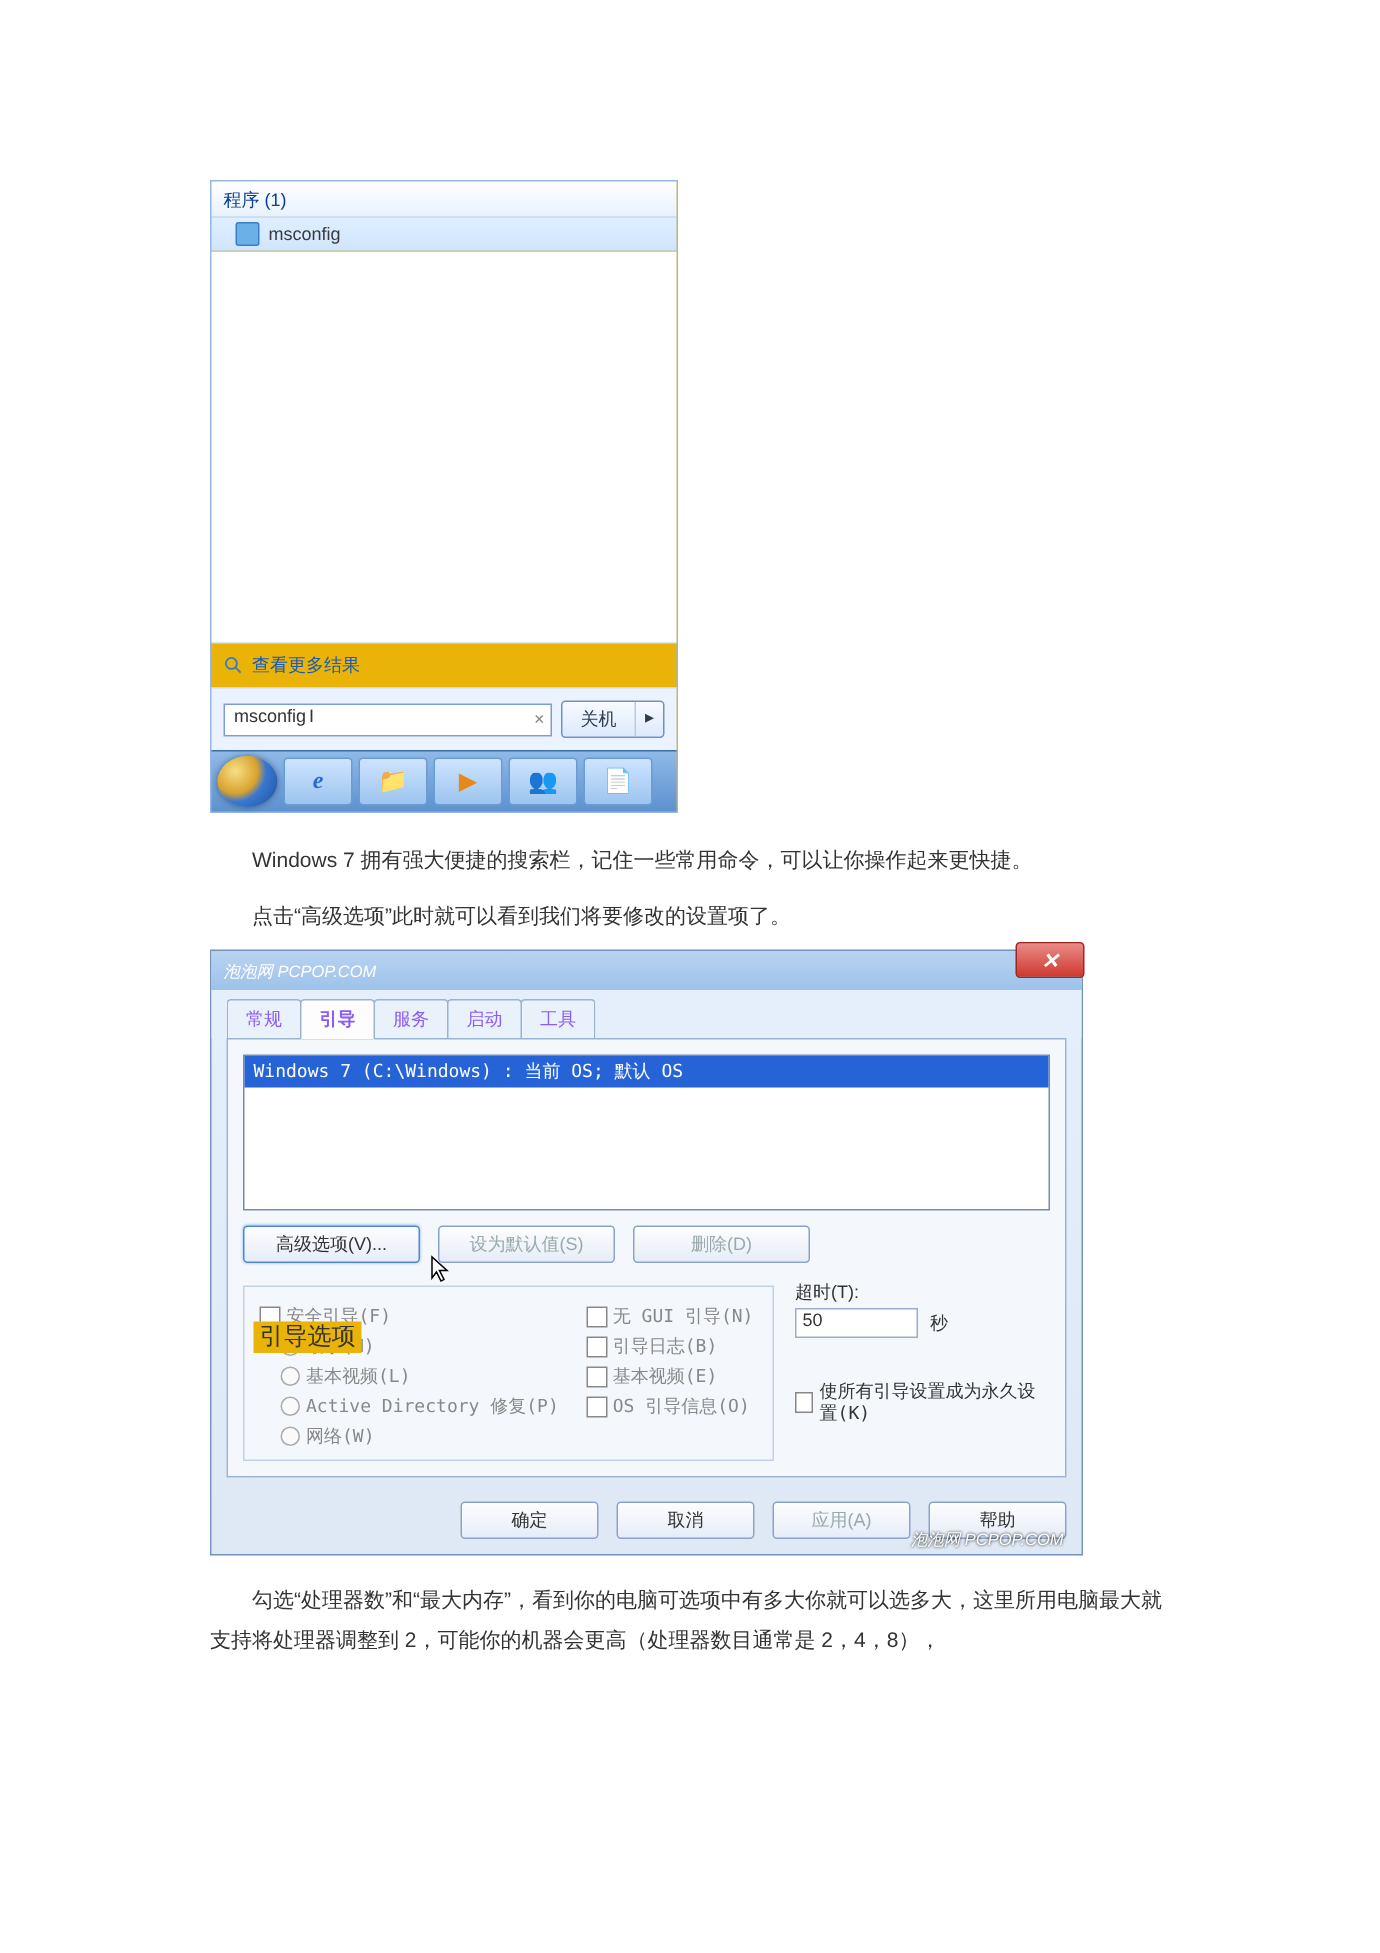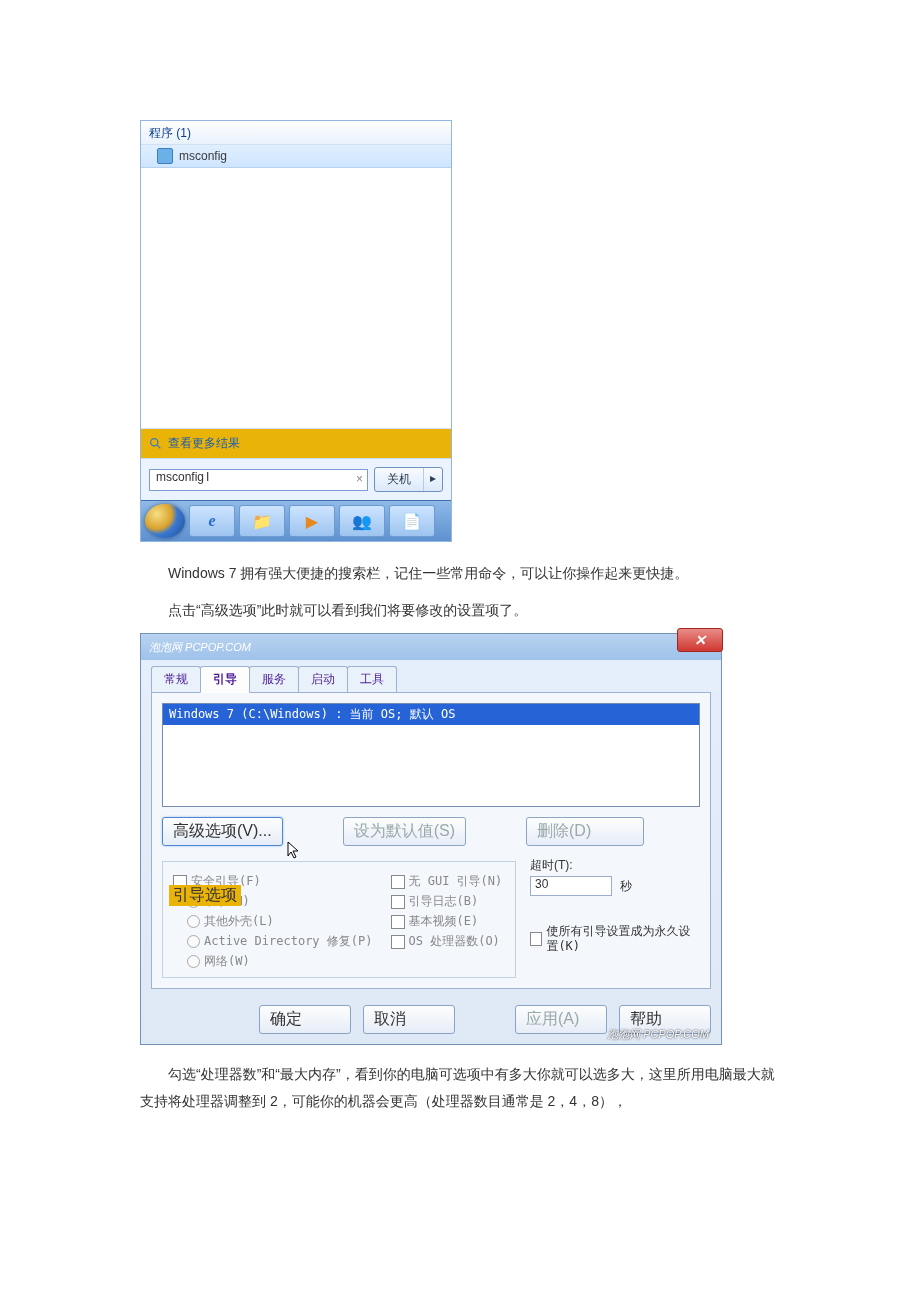--- a/index.html
+++ b/index.html
@@ -155,21 +155,21 @@
     display: flex;
     padding: 6px 10px 0;
     gap: 0;
     background: #e5eefb;
   }
   .fig2 .tab {
     padding: 4px 12px;
     border: 1px solid #9bb3cf;
     border-bottom: none;
     background: #e9f1fb;
-    color: #4c1d95;
+    color: #8b5cf6;
     margin-right: -1px;
     border-radius: 3px 3px 0 0;
   }
   .fig2 .tab.active {
     background: #fdfdfd;
     font-weight: bold;
     position: relative;
     z-index: 2;
     border-bottom: 1px solid #fdfdfd;
     margin-bottom: -1px;
@@ -198,23 +198,24 @@
     gap: 12px;
     margin-top: 10px;
     align-items: center;
   }
   .fig2 .winbtn {
     min-width: 96px;
     padding: 3px 10px;
     border: 1px solid #8ba4c6;
     background: linear-gradient(#fdfdfd, #e6edf8);
     border-radius: 3px;
-    font-size: 16px;
-  }
-  .fig2 .winbtn.disabled { color: #9aa; margin-left: 48px; }
+    font-size: 12px;
+    text-align: center;
+  }
+  .fig2 .winbtn.disabled { color: #9aa; }
   .fig2 .winbtn.active { border-color: #4f88cf; box-shadow: 0 0 2px #7db2f0; }
   .fig2 .groupbox {
     border: 1px solid #c3d1e4;
     margin-top: 6px;
     padding: 8px 10px 4px;
     position: relative;
   }
   .fig2 .groupbox .legend {
     position: absolute;
     top: -9px;
@@ -355,21 +356,21 @@
               <div class="opt">
                   <span class="chk"></span>
                   <span>安全引导(F)</span>
                 </div>
               <div class="opt" style="margin-left:14px;">
                   <span class="radio"></span>
                   <span>最小(M)</span>
                 </div>
               <div class="opt" style="margin-left:14px;">
                   <span class="radio"></span>
-                  <span>其他外壳(L)</span>
+                  <span>基本视频(L)</span>
                 </div>
               <div class="opt" style="margin-left:14px;">
                   <span class="radio"></span>
                   <span>Active Directory 修复(P)</span>
                 </div>
               <div class="opt" style="margin-left:14px;">
                   <span class="radio"></span>
                   <span>网络(W)</span>
                 </div>
             </div>
@@ -381,29 +382,29 @@
               <div class="opt">
                   <span class="chk"></span>
                   <span>引导日志(B)</span>
                 </div>
               <div class="opt">
                   <span class="chk"></span>
                   <span>基本视频(E)</span>
                 </div>
               <div class="opt">
                   <span class="chk"></span>
-                  <span>OS 处理器数(O)</span>
+                  <span>OS 引导信息(O)</span>
                 </div>
             </div>
           </div>
         </div>
         <div class="rightcol">
           <div style="margin-top:2px;">超时(T):</div>
           <div style="display:flex; gap:8px; align-items:center; margin-top:2px;">
-            <span class="timeout-input"><span>30</span></span>
+            <span class="timeout-input"><span>50</span></span>
             <span>秒</span>
           </div>
           <div class="opt" style="margin-top:28px; color:#333;">
             <span class="chk"></span>
             <span style="line-height:1.2;">使所有引导设置成为永久设置(K)</span>
           </div>
         </div>
       </div>
     </div>
     <div class="footer">

